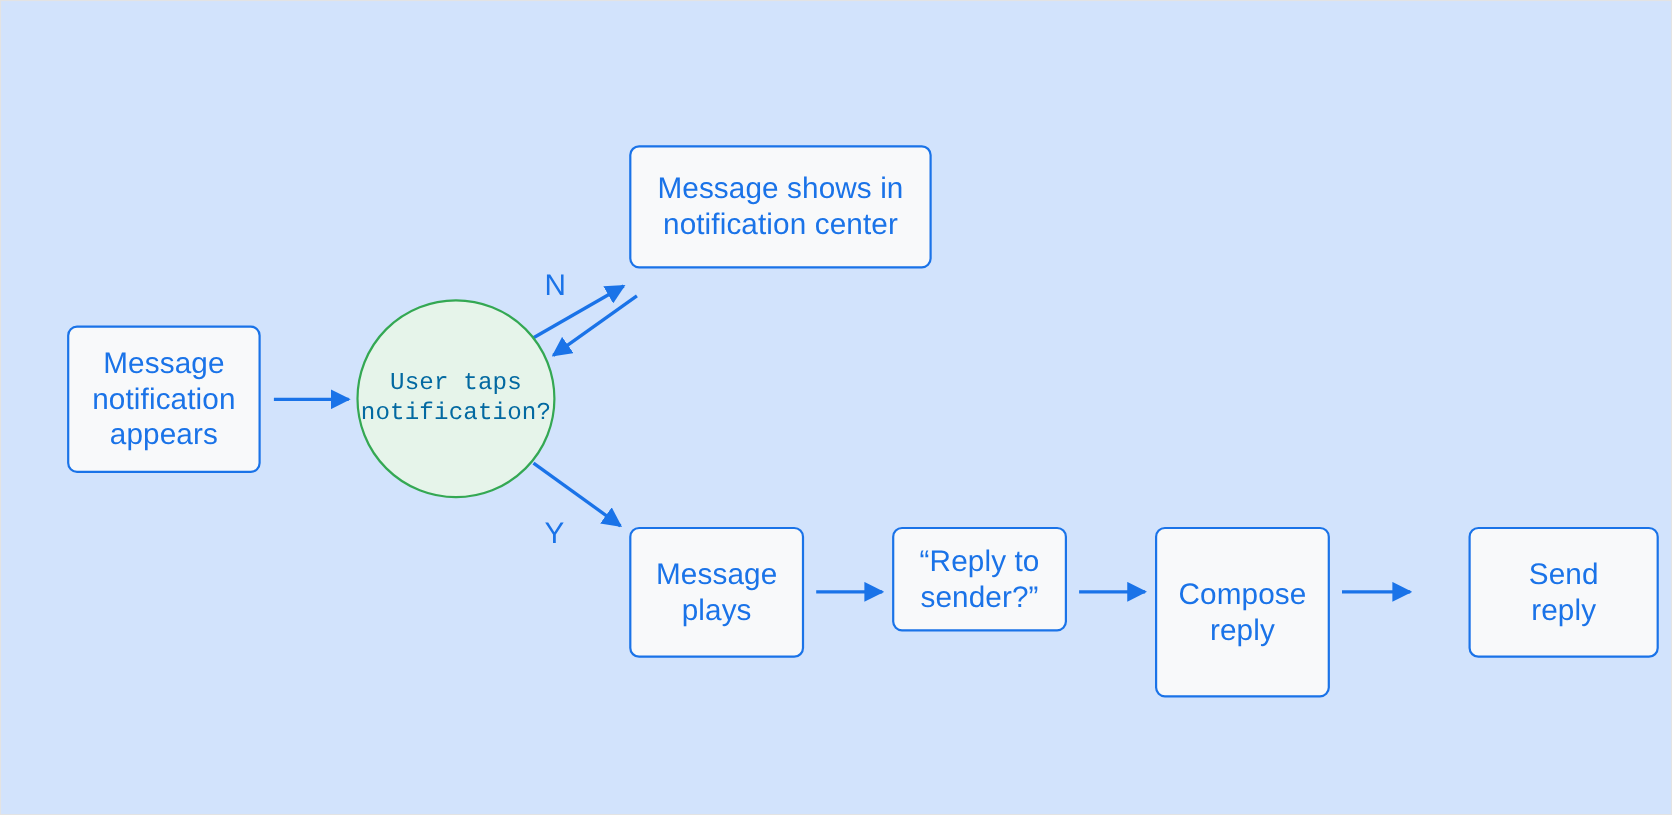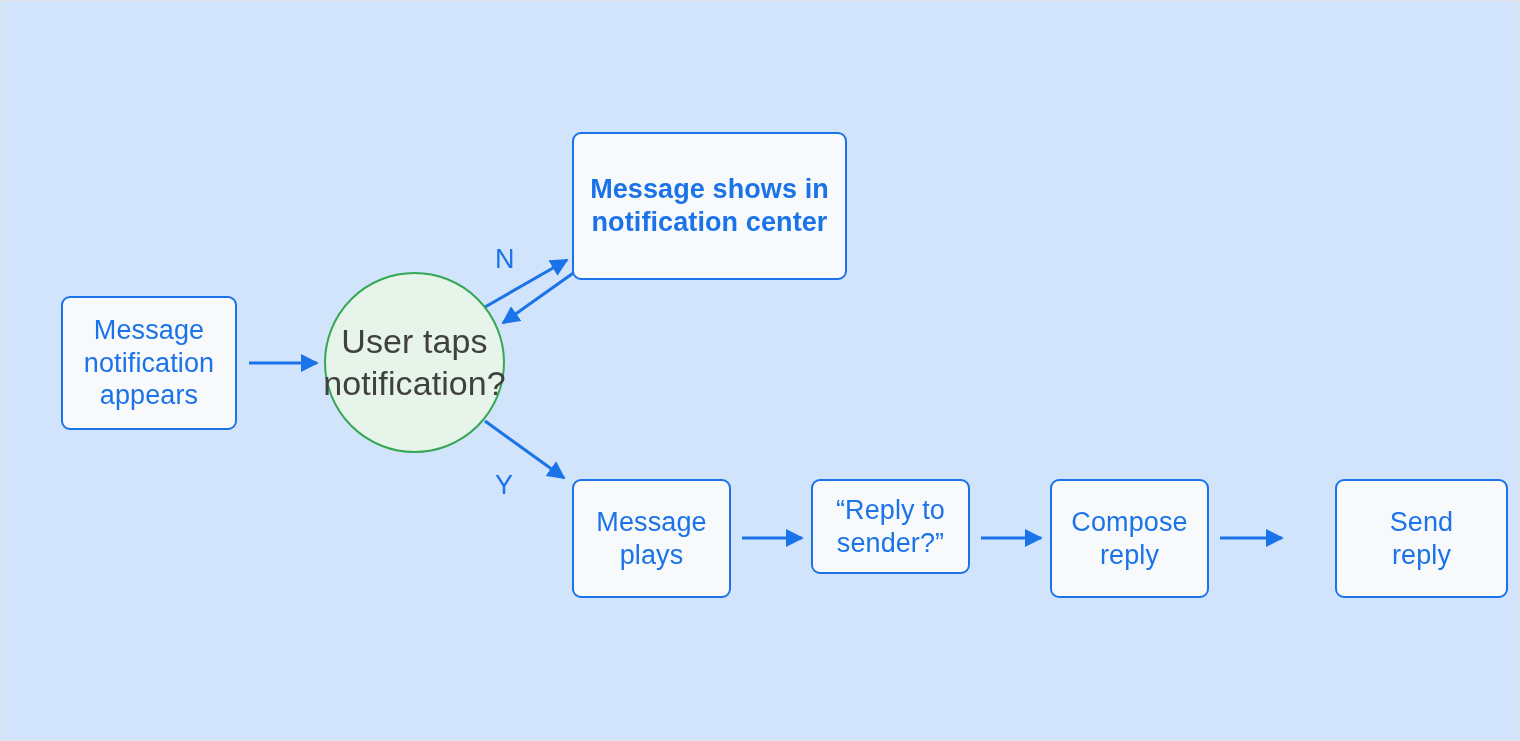--- a/index.html
+++ b/index.html
@@ -46,23 +46,24 @@
   }
   .node-label {
     font-size: 27px;
     line-height: 1.22;
     color: #1a73e8;
     letter-spacing: 0.1px;
     white-space: pre-line;
     padding: 0 6px;
   }
   .node.circle .node-label {
-    color: #404040;
-    font-size: 34px;
+    color: #0369a1;
+    font-size: 22px;
     padding: 0 4px;
+    font-family: Liberation Mono, monospace;
   }
   .edge-label {
     position: absolute;
     font-size: 27px;
     color: #1a73e8;
     font-family: "Liberation Sans", sans-serif;
     line-height: 1;
   }
 </style>
 </head>
@@ -96,36 +97,36 @@
     <span class="node-label">Message
 notification
 appears</span>
   </div>
 
   <div class="node circle" style="left:323px; top:271px; width:181px; height:181px;">
     <span class="node-label">User taps
 notification?</span>
   </div>
 
-  <div class="node box" style="left:571px; top:131px; width:275px; height:148px;font-weight:bold;">
+  <div class="node box" style="left:571px; top:131px; width:275px; height:112px;">
     <span class="node-label">Message shows in
 notification center</span>
   </div>
 
   <div class="node box" style="left:571px; top:478px; width:159px; height:119px;">
     <span class="node-label">Message
 plays</span>
   </div>
 
   <div class="node box" style="left:810px; top:478px; width:159px; height:95px;">
     <span class="node-label">“Reply to
 sender?”</span>
   </div>
 
-  <div class="node box" style="left:1049px; top:478px; width:159px; height:119px;">
+  <div class="node box" style="left:1049px; top:478px; width:159px; height:155px;">
     <span class="node-label">Compose
 reply</span>
   </div>
 
   <div class="node box" style="left:1290px; top:478px; width:173px; height:119px;margin-left:44px;">
     <span class="node-label">Send
 reply</span>
   </div>
 
   <span class="edge-label" style="left:494px; top:245px;">N</span>

